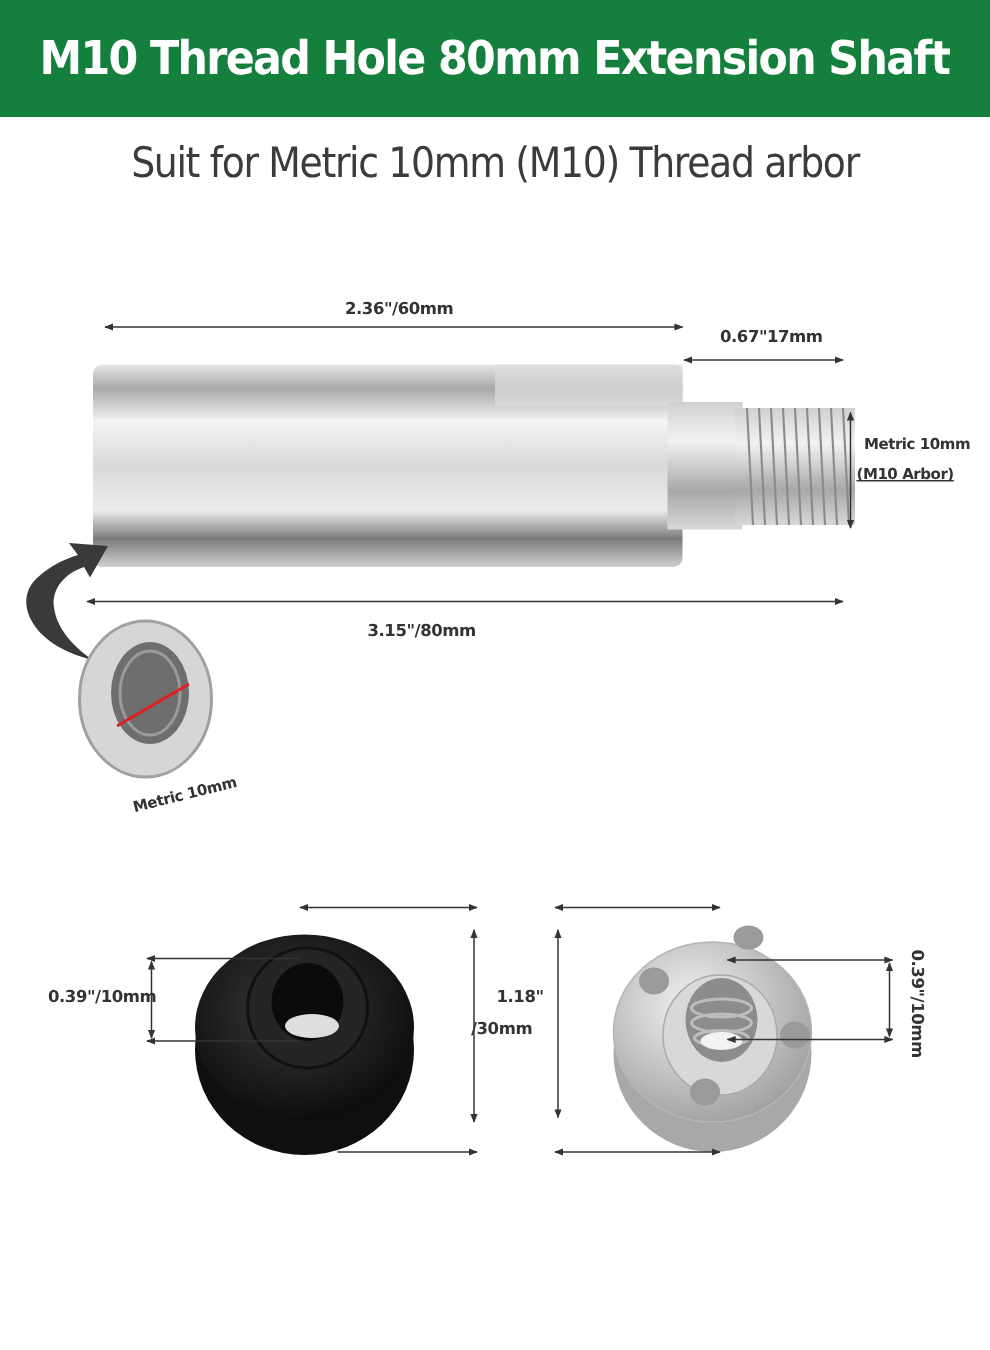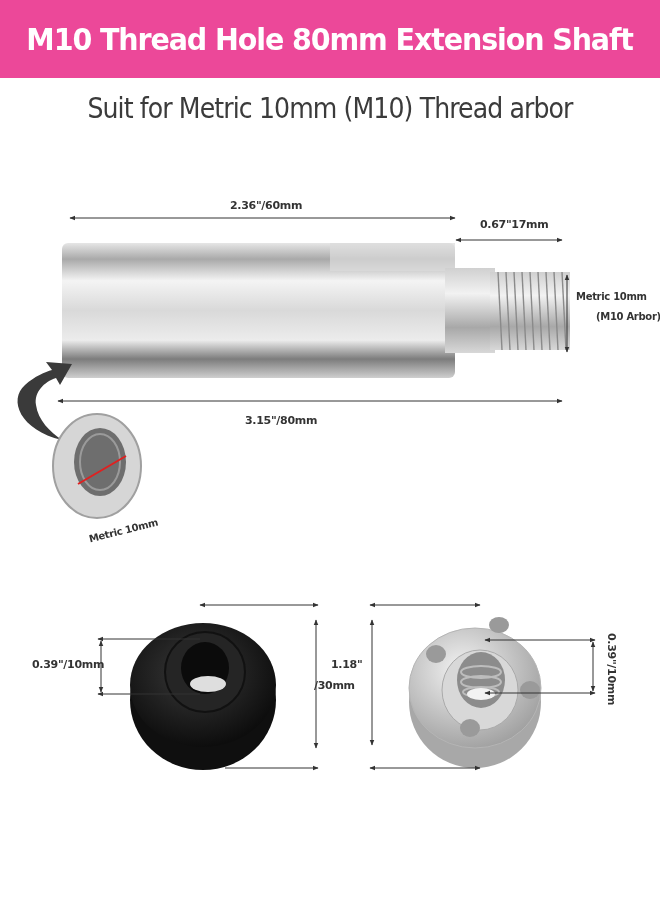--- a/index.html
+++ b/index.html
@@ -2,21 +2,21 @@
 <html><head>
 <meta charset="utf-8">
 <style>
   html, body { margin: 0; padding: 0; }
   body {
     width: 660px; height: 900px; background: #ffffff; position: relative; overflow: hidden;
     font-family: "Liberation Sans", "DejaVu Sans", sans-serif;
   }
   .banner {
     position: absolute; left: 0; top: 0; width: 660px; height: 78px;
-    background: #ec4899; color: #ffffff; display: flex; align-items: center; justify-content: center;
+    background: #15803d; color: #ffffff; display: flex; align-items: center; justify-content: center;
   }
   .banner h1 {
     margin: 0; font-family: "DejaVu Sans", sans-serif; font-weight: bold;
     font-size: 31px; letter-spacing: -1.2px; transform: scaleX(0.92);
     white-space: nowrap;
   }
   .subtitle {
     position: absolute; left: 0; top: 92px; width: 660px; text-align: center;
     font-family: "DejaVu Sans", sans-serif; font-size: 28px; color: #3b3b3b;
     letter-spacing: -1px; transform: scaleX(0.9); white-space: nowrap;
@@ -131,21 +131,21 @@
   <line x1="370" y1="768" x2="480" y2="768" stroke="#333" stroke-width="1" marker-start="url(#arr)" marker-end="url(#arr)"></line>
   <line x1="372" y1="620" x2="372" y2="745" stroke="#333" stroke-width="1" marker-start="url(#arr)" marker-end="url(#arr)"></line>
   <line x1="485" y1="640" x2="595" y2="640" stroke="#333" stroke-width="1" marker-start="url(#arr)" marker-end="url(#arr)"></line>
   <line x1="485" y1="693" x2="595" y2="693" stroke="#333" stroke-width="1" marker-start="url(#arr)" marker-end="url(#arr)"></line>
   <line x1="593" y1="642" x2="593" y2="691" stroke="#333" stroke-width="1" marker-start="url(#arr)" marker-end="url(#arr)"></line>
 </svg>
 
 <div class="label" style="left:230px; top:199px;">2.36"/60mm</div>
 <div class="label" style="left:480px; top:218px;">0.67"17mm</div>
 <div class="label" style="left:576px; top:291px; font-size:10px;">Metric 10mm</div>
-<div class="label" style="left:596px; top:311px; font-size:10px;">(M10 Arbor)</div>
+<div class="label" style="left:571px; top:311px; font-size:10px;text-decoration:underline;">(M10 Arbor)</div>
 <div class="label" style="left:245px; top:414px;">3.15"/80mm</div>
 <div class="label" style="left:88px; top:525px; font-size:10px; transform: rotate(-14deg);">Metric 10mm</div>
 
 <div class="label" style="left:32px; top:658px;">0.39"/10mm</div>
 <div class="label" style="left:331px; top:658px;">1.18"</div>
 <div class="label" style="left:314px; top:679px;">/30mm</div>
 
 <div class="label" style="left:575px; top:660px; transform: rotate(90deg); transform-origin: 35px 8px;">0.39"/10mm</div>
 
 </body></html>

